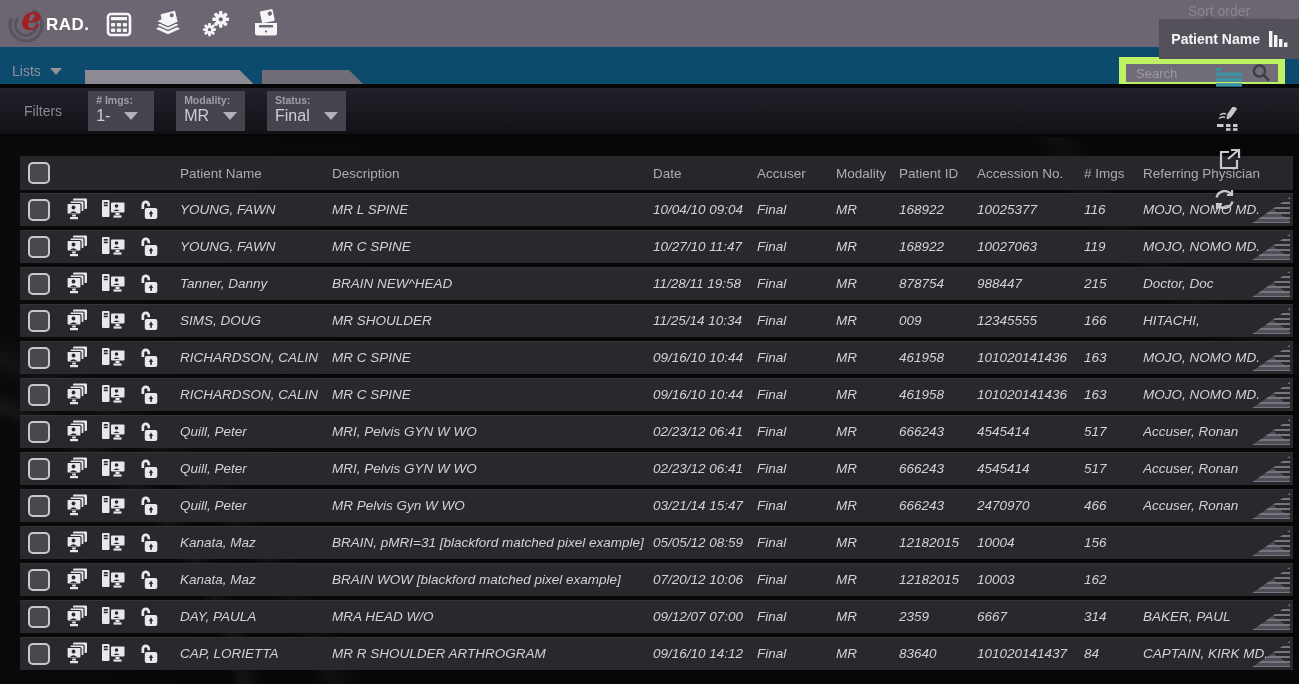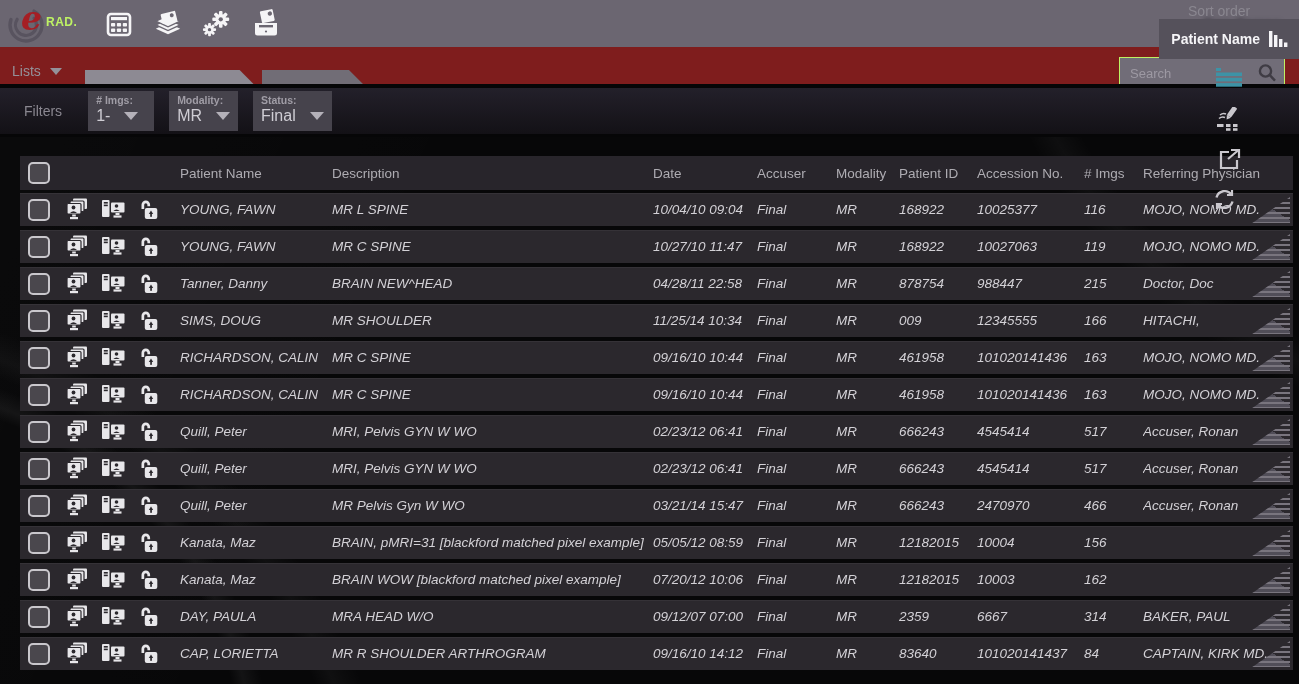--- a/index.html
+++ b/index.html
@@ -17,54 +17,54 @@
       linear-gradient(115deg, rgba(255,255,255,0.015) 0%, rgba(0,0,0,0) 35%);
   }
 
   
   .topbar{position:absolute;top:0;left:0;right:0;height:47px;background:#6b6671;
     display:flex;align-items:center;z-index:5;}
   .logo{position:relative;width:92px;height:44px;margin-left:6px;flex:0 0 auto;}
   .logo svg{position:absolute;left:0;top:2px;}
   .logo-e{position:absolute;left:15px;top:-3px;font-family:"DejaVu Serif",serif;
     font-style:italic;font-weight:700;font-size:33px;color:#a51e24;}
-  .logo-rad{position:absolute;left:40px;top:13px;font-size:12px;font-weight:800;
-    color:#bef264;letter-spacing:0.5px;}
+  .logo-rad{position:absolute;left:40px;top:13px;font-size:17px;font-weight:800;
+    color:#ffffff;letter-spacing:0.5px;}
   .topbar-icons{display:flex;align-items:center;gap:19px;margin-left:6px;}
   .tb-icon{width:30px;height:30px;display:flex;align-items:center;justify-content:center;cursor:pointer;}
   .username{margin-left:auto;margin-right:18px;color:#35323c;font-weight:700;
     font-size:15px;filter:blur(2.6px);}
 
   
-  .tabbar{position:absolute;top:47px;left:0;right:0;height:68px;background:#7f1d1d;z-index:5;}
+  .tabbar{position:absolute;top:47px;left:0;right:0;height:68px;background:#0c4a6e;z-index:5;}
   .lists{position:absolute;left:12px;top:16px;display:flex;align-items:center;gap:9px;
     color:#949199;font-size:14px;cursor:pointer;}
   .caret{width:0;height:0;border-left:6px solid transparent;border-right:6px solid transparent;
     border-top:7px solid #949199;}
   .tabs{position:absolute;left:85px;bottom:0;display:flex;gap:4px;align-items:flex-end;}
   .tab{height:45px;display:flex;align-items:center;padding:0 14px 0 16px;
     clip-path:polygon(0 0, calc(100% - 18px) 0, 100% 18px, 100% 100%, 0 100%);
     font-size:13.5px;font-weight:700;cursor:pointer;}
   .tab.active{background:#8d8a93;color:#fbfafc;padding-right:26px;}
   .tab.inactive{background:#716d76;color:#edecef;padding-right:24px;}
   .tab .x{margin-left:11px;font-size:12px;font-weight:700;color:#e9e8ec;cursor:pointer;}
   .searchbox{position:absolute;right:14px;top:10px;width:166px;height:32px;background:#716d78;
-    border:1px solid #bef264;display:flex;align-items:center;box-sizing:border-box;}
+    border:7px solid #bef264;display:flex;align-items:center;box-sizing:border-box;}
   .searchbox input{flex:1;background:transparent;border:none;outline:none;
     font-family:"Liberation Sans",sans-serif;font-size:13px;color:#2e2b33;padding:0 6px 0 10px;min-width:0;}
   .searchbox input::placeholder{color:#9d99a3;}
   .searchbox .mag{flex:0 0 auto;margin-right:6px;cursor:pointer;display:flex;}
 
   
   .filterbar{position:absolute;top:84px;left:0;right:0;height:53px;z-index:5;
     background:linear-gradient(#23202a,#131116);border-top:4px solid #060607;
     border-bottom:3px solid #060607;box-sizing:border-box;display:flex;align-items:center;}
   .filters-label{margin-left:24px;color:#8a8790;font-size:14px;}
   .dd{background:#46434c;height:40px;box-sizing:border-box;padding:3px 8px 0 8px;
-    margin-left:15px;cursor:pointer;min-width:66px;}
+    margin-left:22px;cursor:pointer;min-width:66px;}
   .dd:first-of-type{margin-left:26px;}
   .dd-label{font-size:10.5px;color:#a09da6;font-weight:700;}
   .dd-valrow{display:flex;align-items:center;gap:14px;margin-top:1px;}
   .dd-value{font-size:16px;color:#cfcdd4;}
   .dd-caret{width:0;height:0;border-left:7px solid transparent;border-right:7px solid transparent;
     border-top:8px solid #b4b1b9;}
   .fb-right{margin-left:auto;display:flex;align-items:center;flex-direction:column;}
   .sortorder{color:#8a8790;font-size:14px;margin-right:20px;}
   .sortchip{background:#55515b;height:40px;display:flex;align-items:center;
     padding:0 10px 0 12px;cursor:pointer;}
@@ -421,21 +421,21 @@
         <svg width="23" height="23" viewBox="0 0 23 23" fill="#e8e7ea">
           <path d="M4.5 11 V6.8 a4.3 4.3 0 0 1 8.6 0 V8.2 h-2.7 V6.8 a1.6 1.6 0 0 0 -3.2 0 V11 z"></path>
           <rect x="7.8" y="10" width="12.5" height="11" rx="2"></rect>
           <path d="M14 12.6 l2.2 3.4 h-4.4 z" fill="#2b282d"></path>
           <rect x="13.2" y="16" width="1.7" height="2.8" fill="#2b282d"></rect>
         </svg>
       </span>
     </div>
     <div class="cell c-name">Tanner, Danny</div>
     <div class="cell c-desc">BRAIN NEW^HEAD</div>
-    <div class="cell c-date">04/28/11 22:58</div>
+    <div class="cell c-date">11/28/11 19:58</div>
     <div class="cell c-status">Final</div>
     <div class="cell c-mod">MR</div>
     <div class="cell c-pid">878754</div>
     <div class="cell c-acc">988447</div>
     <div class="cell c-imgs">215</div>
     <div class="cell c-ref">Doctor, Doc</div>
     <span class="grip"></span>
   </div>
 
   <div class="row">

